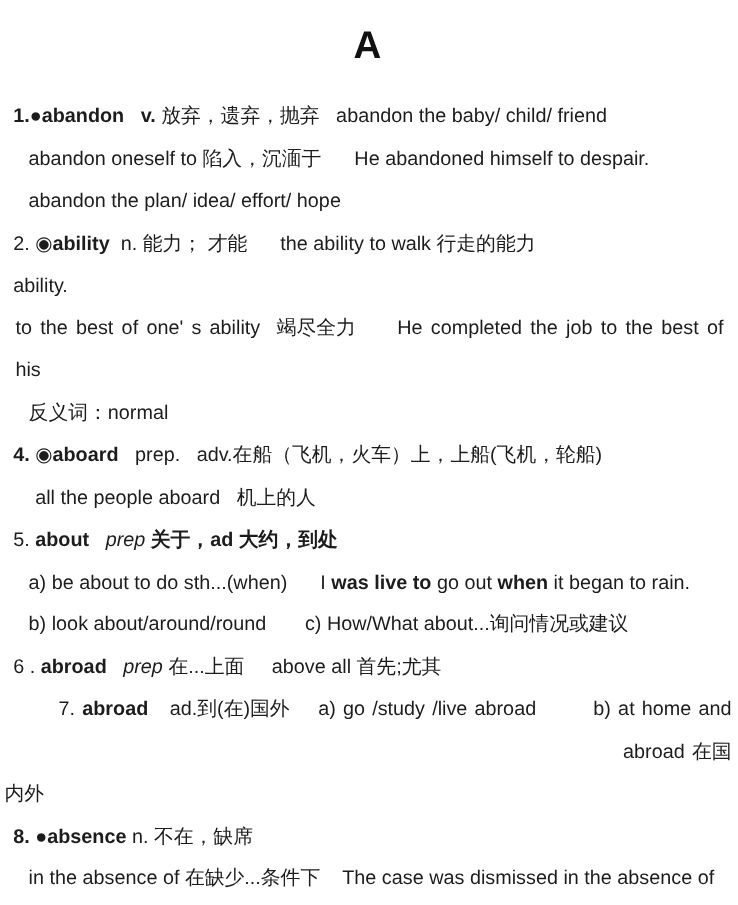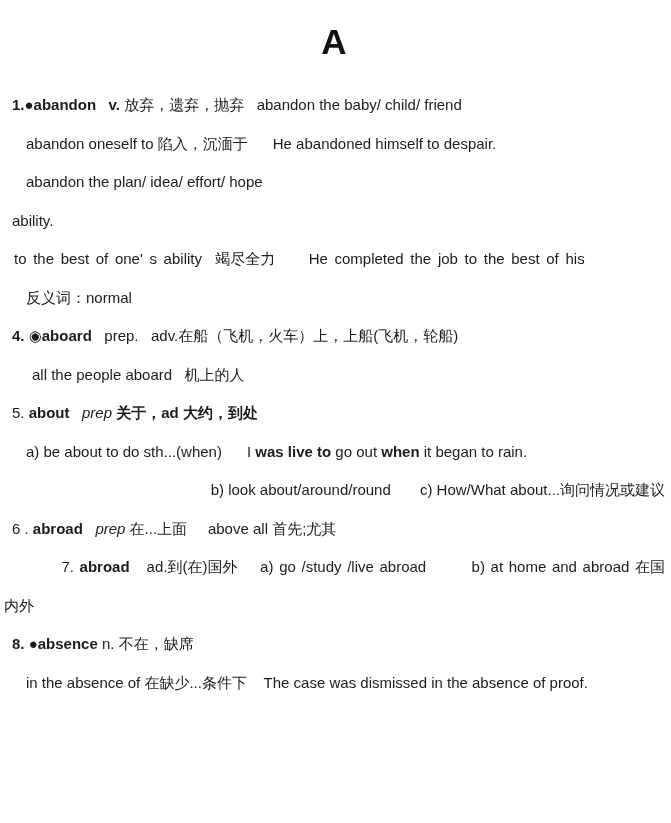--- a/index.html
+++ b/index.html
@@ -14,44 +14,45 @@
   .title {
     text-align: center;
     font-size: 35px;
     font-weight: 700;
     color: #111;
     margin: 12px 0 24px 0;
     letter-spacing: 1px;
     font-family: "Liberation Sans", sans-serif;
   }
   .line {
-    font-size: 15px;
+    font-size: 18px;
     line-height: 38.5px;
     white-space: pre-wrap;
     color: #1c1c1c;
   }
   .line .b { font-weight: 700; }
   .line .i { font-style: italic; }
 </style>
 </head>
 <body>
 
 <div class="page">
   <div class="title">A</div>
   <div>
       <div class="line" style="margin-left: 8px;"><span class="b">1.●abandon   v. </span><span>放弃，遗弃，抛弃   abandon the baby/ child/ friend</span></div>
       <div class="line" style="margin-left: 22px;"><span>abandon oneself to 陷入，沉湎于      He abandoned himself to despair.</span></div>
       <div class="line" style="margin-left: 22px;"><span>abandon the plan/ idea/ effort/ hope</span></div>
+      <div class="line" style="margin-left: 8px;"><span>2. </span><span>◉</span><span class="b">ability</span><span>  n. 能力； 才能      the ability to walk 行走的能力</span></div>
       <div class="line" style="margin-left: 8px;"><span>ability.</span></div>
       <div class="line" style="margin-left: 10px; word-spacing: 2.5px;"><span>to the best of one' s ability  竭尽全力     He completed the job to the best of his</span></div>
       <div class="line" style="margin-left: 22px;"><span>反义词：normal</span></div>
       <div class="line" style="margin-left: 8px;"><span class="b">4. </span><span>◉</span><span class="b">aboard</span><span>   prep.   adv.在船（飞机，火车）上，上船(飞机，轮船)</span></div>
       <div class="line" style="margin-left: 28px;"><span>all the people aboard   机上的人</span></div>
       <div class="line" style="margin-left: 8px;"><span>5. </span><span class="b">about</span><span>   </span><span class="i">prep</span><span class="b"> 关于，ad 大约，到处</span></div>
       <div class="line" style="margin-left: 22px;"><span>a) be about to do sth...(when)      I </span><span class="b">was live to</span><span> go out </span><span class="b">when</span><span> it began to rain.</span></div>
-      <div class="line" style="margin-left: 8px; text-align: right;"><span>b) look about/around/round       c) How/What about...询问情况或建议</span></div>
+      <div class="line" style="margin-left: 22px;"><span>b) look about/around/round       c) How/What about...询问情况或建议</span></div>
       <div class="line" style="margin-left: 8px;"><span>6 . </span><span class="b">abroad</span><span>   </span><span class="i">prep</span><span> 在...上面     above all 首先;尤其</span></div>
       <div class="line" style="margin-left: 8px; word-spacing: 1.5px; text-align: right;"><span>7. </span><span class="b">abroad</span><span>   ad.到(在)国外    a) go /study /live abroad        b) at home and abroad 在国</span></div>
       <div class="line" style="margin-left: 0px;"><span>内外</span></div>
       <div class="line" style="margin-left: 8px;"><span class="b">8. ●absence</span><span> n. 不在，缺席</span></div>
       <div class="line" style="margin-left: 22px;"><span>in the absence of 在缺少...条件下    The case was dismissed in the absence of proof.</span></div>
     </div>
 </div>
 
 </body></html>

